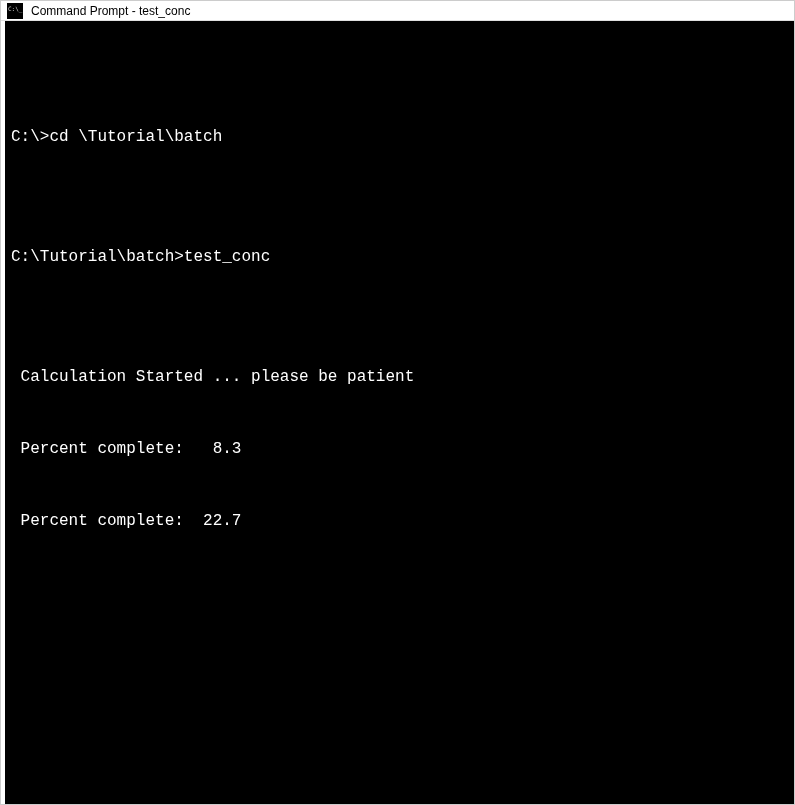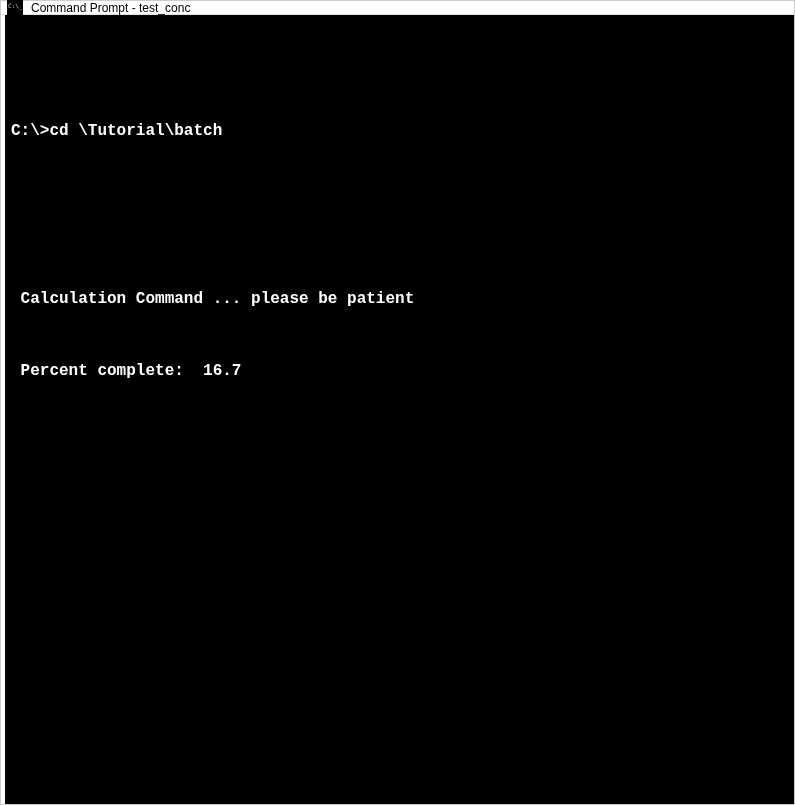--- a/index.html
+++ b/index.html
@@ -15,21 +15,21 @@
       overflow: hidden;
     }
     .window {
       width: 100%;
       height: 100%;
       display: flex;
       flex-direction: column;
       border: 1px solid #cccccc;
     }
     .titlebar {
-      height: 14px;
+      height: 20px;
       background: #ffffff;
       display: flex;
       align-items: center;
       padding: 0 6px;
       border-bottom: 1px solid #e0e0e0;
     }
     .app-icon {
       width: 16px;
       height: 16px;
       background: #000000;
@@ -59,38 +59,39 @@
       font-family: Consolas, "Courier New", monospace;
       font-size: 16px;
       line-height: 1.5;
       color: #ffffff;
       white-space: pre;
       overflow: hidden;
       border-left: 4px solid #ffffff;
     }
     .terminal-line {
       display: block;
-      font-weight: bold;
     }
   </style>
 </head>
 <body>
 
 <div class="window">
   <div class="titlebar">
     <div class="app-icon"></div>
     <span class="title-text">Command Prompt - test_conc</span>
   </div>
   <div class="terminal">
     <span class="terminal-line"></span>
     <span class="terminal-line">C:\&gt;cd \Tutorial\batch</span>
     <span class="terminal-line"></span>
+    <span class="terminal-line">C:\Tutorial\batch&gt;test_conc</span>
     <span class="terminal-line"></span>
-    <span class="terminal-line"> Calculation Command ... please be patient</span>
-    <span class="terminal-line"> Percent complete:  16.7</span>
+    <span class="terminal-line"> Calculation Started ... please be patient</span>
+    <span class="terminal-line"> Percent complete:   8.3</span>
+    <span class="terminal-line"> Percent complete:  22.7</span>
     
     
     
     
     
     
     
     
     
     

